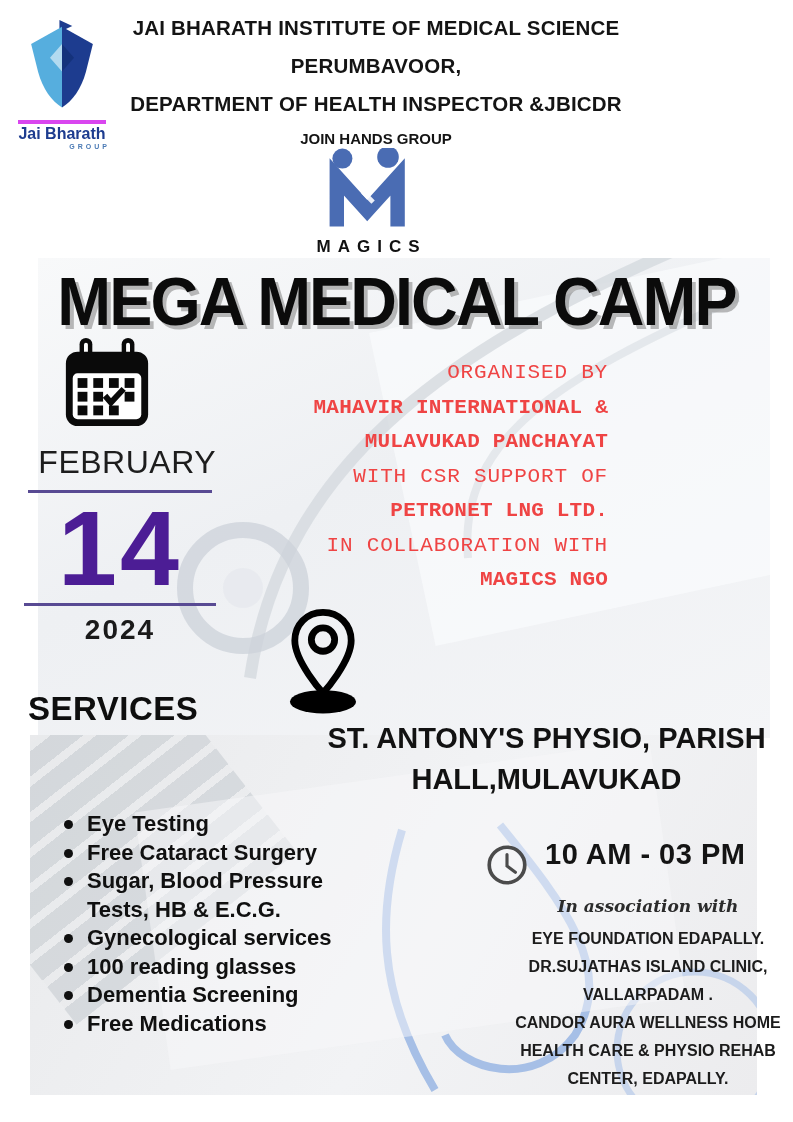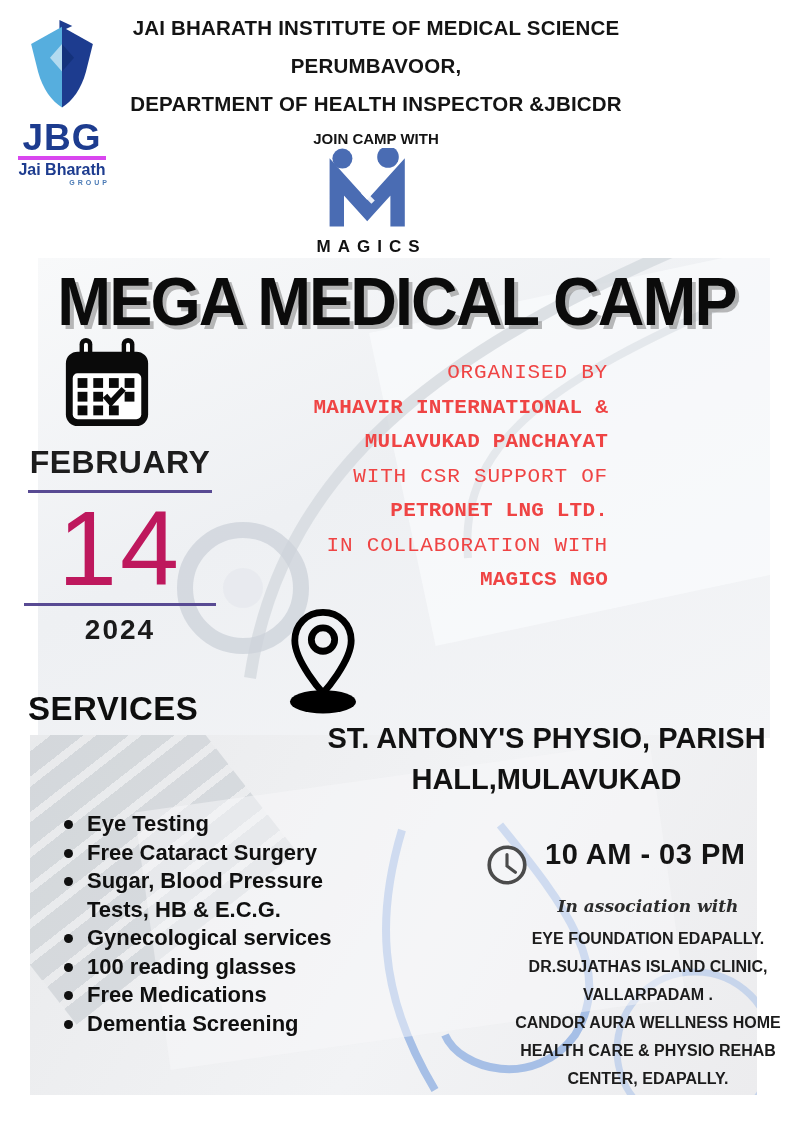--- a/index.html
+++ b/index.html
@@ -36,23 +36,23 @@
   .samaya-jbicdr { font-family:"Liberation Serif", serif; font-size:21px; font-weight:700; color:#14335c; margin-top:14px; }
 
   
   .title { position:absolute; left:0; top:262px; width:793px; text-align:center;
     font-size:68px; font-weight:800; letter-spacing:-2px; transform:scaleX(0.95); transform-origin:center;
     color:#0b0b0b; text-shadow:4px 4px 0 rgba(130,130,130,.55); white-space:nowrap; }
 
   
   .calendar-icon { position:absolute; left:60px; top:336px; width:94px; height:94px; }
   .date-col { position:absolute; left:24px; top:444px; width:192px; text-align:center; }
-  .date-month { font-size:32px; font-weight:700; letter-spacing:0.5px; color:#1d1d1d; }
+  .date-month { font-size:32px; font-weight:400; letter-spacing:0.5px; color:#1d1d1d;text-align:right; }
   .date-rule { height:3px; background:#584a93; margin:9px 4px 6px 4px; }
-  .date-day { font-size:106px; font-weight:400; line-height:98px; letter-spacing:3px; color:#be185d; }
+  .date-day { font-size:106px; font-weight:700; line-height:98px; letter-spacing:3px; color:#4c1d95; }
   .date-rule2 { height:3px; background:#584a93; margin:6px 0 8px 0; }
   .date-year { font-size:28px; font-weight:800; letter-spacing:2px; color:#1a1a1a; }
 
   
   .org-block { position:absolute; left:222px; top:356px; width:386px; text-align:right; font-size:21px; line-height:34.5px; color:#ef4444;font-family:Liberation Mono, monospace; }
   .org-light { font-weight:400; letter-spacing:0.8px; }
   .org-bold { font-weight:800; letter-spacing:0.2px; }
 
   
   .pin-icon { position:absolute; left:288px; top:604px; width:70px; height:112px; }
@@ -97,30 +97,29 @@
   </div>
 
   <div class="jbg-logo">
     <svg width="86" height="96" viewBox="0 0 100 112">
       <path d="M47 0 L47 14 L62 7 Z" fill="#1d3c8f"></path>
       <path d="M50 8 L14 28 L22 60 C28 82 38 94 50 102 Z" fill="#56aede"></path>
       <path d="M50 8 L86 28 L78 60 C72 82 62 94 50 102 Z" fill="#1d3c8f"></path>
       <path d="M50 28 L36 44 L50 60 Z" fill="#ffffff" opacity="0.55"></path>
       <path d="M50 28 L64 44 L50 60 Z" fill="#0f2b6e" opacity="0.6"></path>
     </svg>
-    <div class="jbg-acronym">JBG</div>
     <div><span class="jbg-name">Jai Bharath</span></div>
     <div class="jbg-sub">GROUP</div>
   </div>
 
   <div class="header-text">
     <div class="header-line">JAI BHARATH INSTITUTE OF MEDICAL SCIENCE</div>
     <div class="header-line">PERUMBAVOOR,</div>
     <div class="header-line">DEPARTMENT OF HEALTH INSPECTOR &amp;JBICDR</div>
-    <div class="header-join">JOIN CAMP WITH</div>
+    <div class="header-join">JOIN HANDS GROUP</div>
   </div>
 
   <div class="magics-logo">
     <svg width="104" height="82" viewBox="0 0 130 102">
       <circle cx="33" cy="13" r="12.5" fill="#4a6cb3"></circle>
       <circle cx="90" cy="11" r="13.5" fill="#4a6cb3"></circle>
       <path d="M26 98 L26 36 L64 78 L102 36 L102 98" stroke="#4a6cb3" stroke-width="18" fill="none"></path>
       <rect x="56" y="58" width="18" height="6" fill="#ffffff" transform="rotate(45 65 61)" opacity="0.9"></rect>
     </svg>
     <div class="magics-label">MAGICS</div>
@@ -181,22 +180,22 @@
     <div>ST. ANTONY'S PHYSIO, PARISH</div>
     <div>HALL,MULAVUKAD</div>
   </div>
 
   <ul class="services-list">
     <li>Eye Testing</li>
     <li>Free Cataract Surgery</li>
     <li>Sugar, Blood Pressure Tests, HB &amp; E.C.G.</li>
     <li>Gynecological services</li>
     <li>100 reading glasses</li>
+    <li>Dementia Screening</li>
     <li>Free Medications</li>
-    <li>Dementia Screening</li>
   </ul>
 
   <svg class="clock-icon" viewBox="0 0 44 44">
     <circle cx="22" cy="22" r="17" stroke="#4b4b4b" stroke-width="3.5" fill="none"></circle>
     <path d="M22 12 L22 23 L30 29" stroke="#4b4b4b" stroke-width="3" fill="none" stroke-linecap="round"></path>
   </svg>
   <div class="time">10 AM - 03 PM</div>
 
   <div class="association">
     <div class="assoc-intro">In association with</div>

